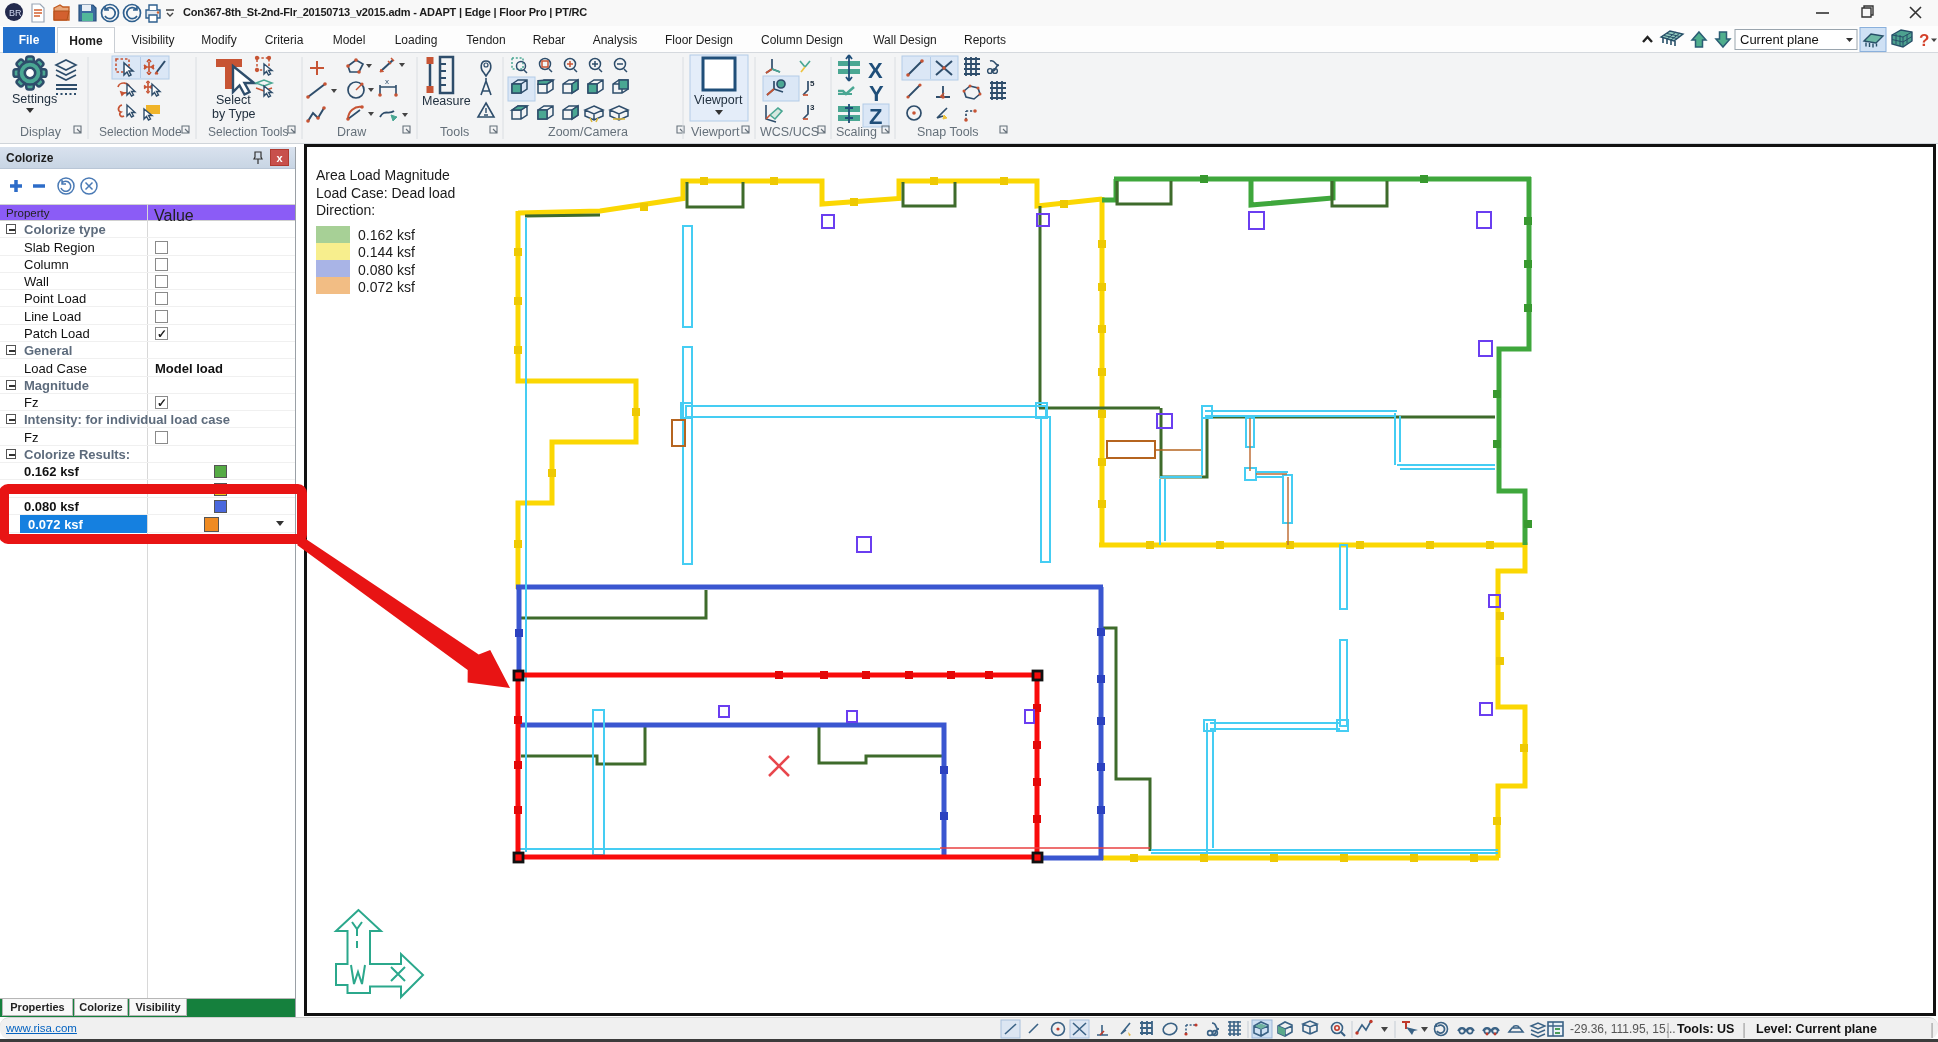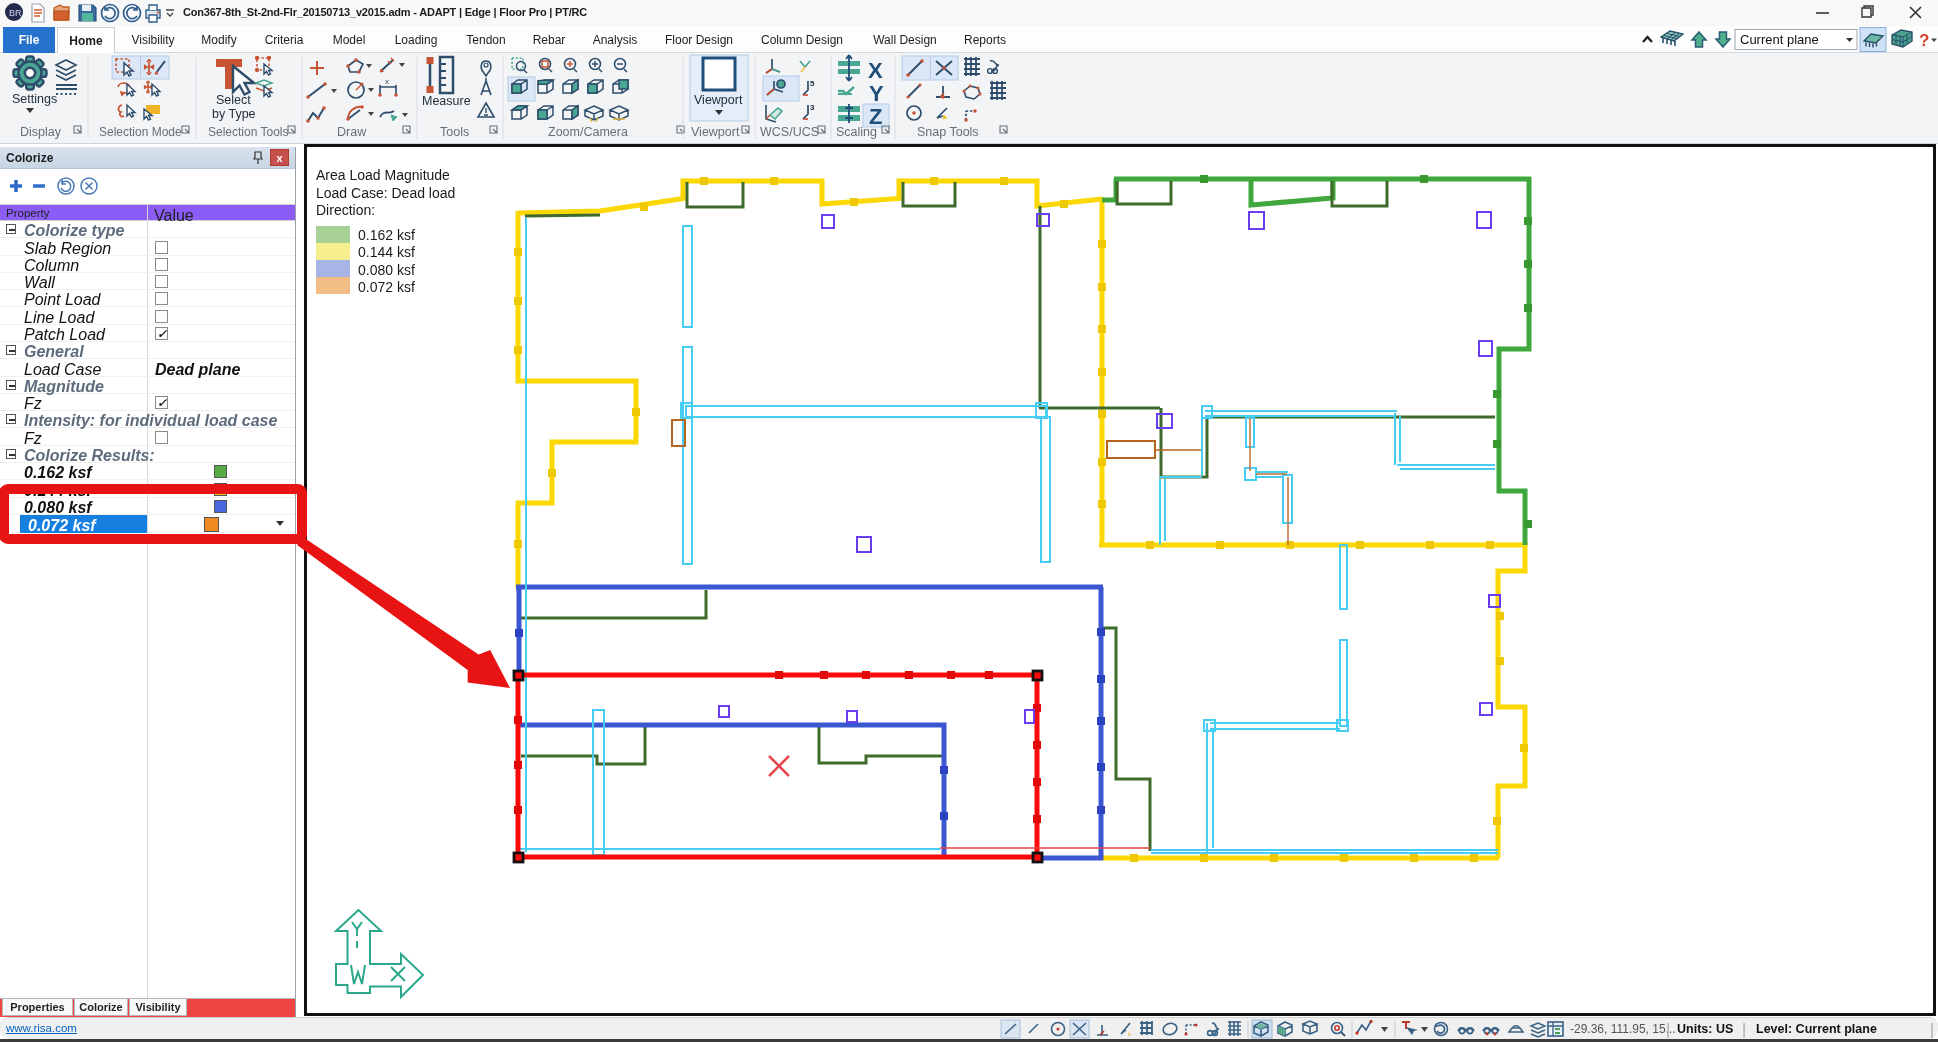--- a/index.html
+++ b/index.html
@@ -7,21 +7,21 @@
 #titlebar { position:absolute; left:0; top:0; width:1938px; height:26px; background:#f8f8f8; }
 #title-text { position:absolute; left:183px; top:6px; font-size:11px; letter-spacing:-0.2px; font-weight:700; color:#1c1c1c; }
 #tabrow { position:absolute; left:0; top:26px; width:1938px; height:27px; background:#fdfdfd; border-bottom:1px solid #d5d9de; }
 .tab { position:absolute; top:1px; height:26px; line-height:26px; text-align:center; font-size:12px; color:#1c1c1c; }
 #ribbon { position:absolute; left:0; top:53px; width:1938px; height:91px; background:#f3f4f5; border-bottom:1px solid #cfd4d9; }
 #panel { position:absolute; left:0; top:147px; width:296px; height:870px; background:#fff; border-right:1px solid #9aa0a6; }
 #statusbar { position:absolute; left:0; top:1017px; width:1938px; height:22px; background:#f0f0f0; border-top:1px solid #d0d0d0;border-radius:9px; }
 #bottomedge { position:absolute; left:0; top:1039px; width:1938px; height:3px; background:#3c3c3c; }
 #canvas { position:absolute; left:304px; top:144px; width:1632px; height:872px; background:#fff; border:3px solid #111; }
 #annot { position:absolute; left:0; top:0; pointer-events:none; }
-.pg-row { position:absolute; left:0; width:295px; height:17px; font-size:16px;font-style:italic; }
+.pg-row { position:absolute; left:0; width:295px; height:17px; font-size:13px; }
 .pg-cat { font-weight:700; color:#1f3864; }
 .pg-item { color:#111; }
 .cb { position:absolute; left:155px; top:2px; width:13px; height:13px; border:1px solid #8a8a8a; background:#fff; }
 .cbk::after { content:"\2713"; position:absolute; left:1px; top:-1px; font-size:12px; color:#222; font-weight:700; }
 .sw { position:absolute; left:214px; top:2px; width:13px; height:13px; border:1px solid #555; }
 .pg-cat { color:#5d6b7c; font-weight:700; }
 .glyph { position:absolute; left:6px; top:3px; width:10px; height:10px; border:1px solid #555; background:#fff; }
 .glyph::after { content:""; position:absolute; left:2px; top:4px; width:6px; height:1.5px; background:#333; }
 .pg-row { border-bottom:1px solid #f0f0f0; }
 </style>
@@ -528,21 +528,21 @@
         <span class="cb cbk"></span>
       </div>
 
 <div class="pg-row pg-cat" style="top:193px;">
         <span class="glyph"></span>
         <span style="position:absolute;left:24px;top:1px;">General</span>
       </div>
 
 <div class="pg-row pg-item" style="top:211px;">
         <span style="position:absolute;left:24px;top:1px;">Load Case</span>
-        <span style="position:absolute;left:155px;top:1px;font-weight:700;">Dead plane</span>
+        <span style="position:absolute;left:155px;top:1px;font-weight:700;">Model load</span>
       </div>
 
 <div class="pg-row pg-cat" style="top:228px;">
         <span class="glyph"></span>
         <span style="position:absolute;left:24px;top:1px;">Magnitude</span>
       </div>
 
 <div class="pg-row pg-item" style="top:245px;">
         <span style="position:absolute;left:24px;top:1px;">Fz</span>
         <span class="cb cbk"></span>
@@ -579,21 +579,21 @@
       </div>
 
 <div class="pg-row" style="top:366px;height:18px;">
 <span style="position:absolute;left:20px;top:0;width:127px;height:18px;background:#1580e0;"></span>
 <span style="position:absolute;left:28px;top:2px;font-weight:700;color:#fff;z-index:2;">0.072 ksf</span>
 <span class="sw" style="left:204px;top:2px;width:15px;height:15px;background:#ef8b22;"></span>
 <span style="position:absolute;left:276px;top:6px;width:0;height:0;border-left:4px solid transparent;border-right:4px solid transparent;border-top:5px solid #333;"></span>
 </div>
 </div>
 
-<div style="position:absolute;left:0;top:851px;width:295px;height:19px;border-top:1px solid #b6b6b6;background:#ef4444;">
+<div style="position:absolute;left:0;top:851px;width:295px;height:19px;border-top:1px solid #b6b6b6;background:#15803d;">
 <div style="position:absolute;left:2px;top:0px;width:71px;height:17px;background:#f8f8f8;border:1px solid #b6b6b6;border-top:none;font-size:11px;font-weight:700;text-align:center;line-height:16px;color:#222;">Properties</div>
 <div style="position:absolute;left:74px;top:0px;width:54px;height:17px;background:#f8f8f8;border:1px solid #b6b6b6;border-top:none;font-size:11px;font-weight:700;text-align:center;line-height:16px;color:#222;">Colorize</div>
 <div style="position:absolute;left:129px;top:0px;width:58px;height:17px;background:#f8f8f8;border:1px solid #b6b6b6;border-top:none;font-size:11px;font-weight:700;text-align:center;line-height:16px;color:#222;">Visibility</div>
 </div>
 </div>
 
 <div id="statusbar">
 
 <a style="position:absolute;left:6px;top:4px;font-size:11.5px;color:#0563c1;text-decoration:underline;">www.risa.com</a>
 
@@ -653,21 +653,21 @@
 <path d="M531,8 l7,-3 l7,3 l-7,3 z M531,12 l7,3 l7,-3 M531,16 l7,3 l7,-3" stroke-width="1.4"></path>
 <rect x="548" y="4" width="15" height="14" fill="#eaf1f8"></rect>
         <path d="M548,8 h15 M553,4 v14" stroke-width="1.3"></path>
         <rect x="555" y="10" width="5" height="2" fill="#4a9c58" stroke="none"></rect>
         <rect x="555" y="14" width="5" height="2" fill="#4a9c58" stroke="none"></rect>
 </g>
 </svg>
 
 <span style="position:absolute;left:1570px;top:4px;font-size:12px;color:#555;">-29.36, 111.95, 15...</span>
 <span style="position:absolute;left:1666px;top:3px;color:#aaa;">|</span>
-<span style="position:absolute;left:1677px;top:4px;font-size:12.5px;font-weight:700;color:#111;">Units: US</span>
+<span style="position:absolute;left:1677px;top:4px;font-size:12.5px;font-weight:700;color:#111;">Tools: US</span>
 <span style="position:absolute;left:1742px;top:3px;color:#aaa;">|</span>
 <span style="position:absolute;left:1756px;top:4px;font-size:12.5px;font-weight:700;color:#111;">Level: Current plane</span>
 <span style="position:absolute;left:1930px;top:3px;color:#aaa;">|</span>
 </div>
 
 <div id="bottomedge"></div>
 
 <div id="canvas">
 <svg id="plan" width="1626" height="866" viewBox="307 147 1626 866" style="position:absolute;left:0;top:0" fill="none">
 

